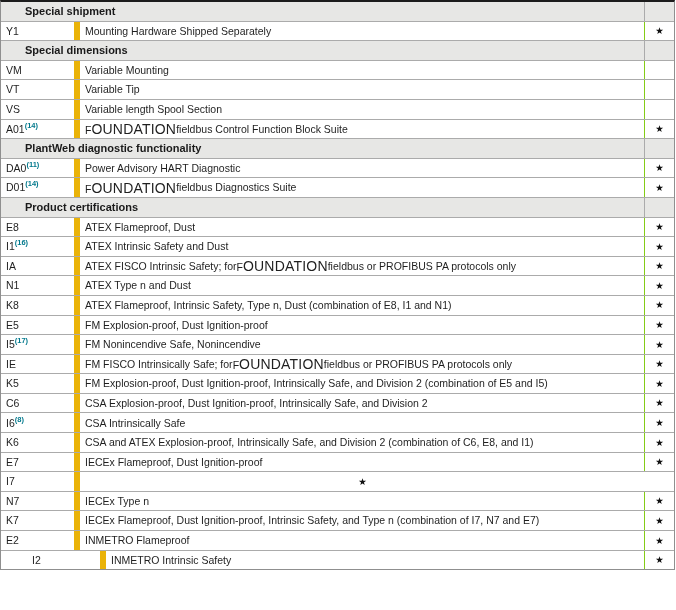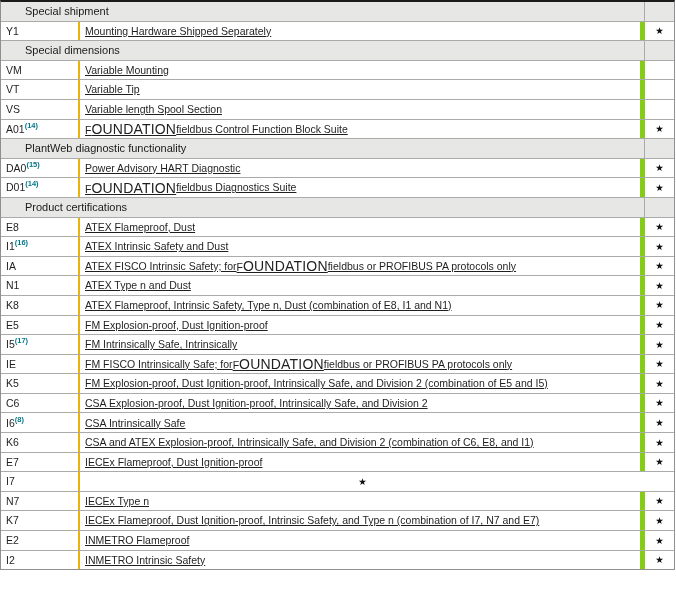--- a/index.html
+++ b/index.html
@@ -17,44 +17,44 @@
     border-top:2px solid #1c1c1c;
     background:#fff;
   }
   .row{
     display:grid;
     grid-template-columns:79px 1fr 29px;
     height:18.6px;
     border-bottom:1px solid #ababab;
     align-items:stretch;
   }
-  .row:last-child{border-bottom:none;}
+  .row:last-child{border-bottom:none;padding-left:26px;}
   .cell{
     display:flex;
     align-items:center;
     padding:0 0 0 5px;
     font-size:10.5px;
     line-height:1;
     white-space:nowrap;
     overflow:hidden;
   }
-  .code-cell{border-right:2px solid #eab308;}
-  .desc-cell{border-right:5px solid #84cc16;text-decoration:underline;}
+  .code-cell{border-right:6px solid #eab308;}
+  .desc-cell{border-right:1px solid #84cc16;}
   .star-cell{
     justify-content:center;
     padding:0;
     font-size:9.5px;
     color:#111;
   }
   .section-row{
     background:#e7e7e5;
     grid-template-columns:1fr 29px;
   }
   .section-row .header-cell{
-    font-weight:normal;
+    font-weight:bold;
     font-size:11px;
     color:#1a1a1a;
     border-right:1px solid #ababab;
     padding-left:24px;
   }
   .sup{
     color:#00788C;
     font-size:7.5px;
     position:relative;
     top:-3.5px;
@@ -111,21 +111,21 @@
       <div class="cell desc-cell"><span>F<span class="sc-rest">OUNDATION</span></span> fieldbus Control Function Block Suite</div>
       <div class="cell star-cell">★</div>
     </div>
     <div class="row section-row">
       <div class="cell header-cell">PlantWeb diagnostic functionality</div>
       <div class="cell star-cell"></div>
     </div>
     <div class="row">
       <div class="cell code-cell">
         <span>DA0</span>
-        <span class="sup">(15)</span>
+        <span class="sup">(11)</span>
       </div>
       <div class="cell desc-cell">Power Advisory HART Diagnostic</div>
       <div class="cell star-cell">★</div>
     </div>
     <div class="row">
       <div class="cell code-cell">
         <span>D01</span>
         <span class="sup">(14)</span>
       </div>
       <div class="cell desc-cell"><span>F<span class="sc-rest">OUNDATION</span></span> fieldbus Diagnostics Suite</div>
@@ -176,21 +176,21 @@
         <span>E5</span>
       </div>
       <div class="cell desc-cell">FM Explosion-proof, Dust Ignition-proof</div>
       <div class="cell star-cell">★</div>
     </div>
     <div class="row">
       <div class="cell code-cell">
         <span>I5</span>
         <span class="sup">(17)</span>
       </div>
-      <div class="cell desc-cell">FM Intrinsically Safe, Intrinsically</div>
+      <div class="cell desc-cell">FM Nonincendive Safe, Nonincendive</div>
       <div class="cell star-cell">★</div>
     </div>
     <div class="row">
       <div class="cell code-cell">
         <span>IE</span>
       </div>
       <div class="cell desc-cell">FM FISCO Intrinsically Safe; for <span>F<span class="sc-rest">OUNDATION</span></span> fieldbus or PROFIBUS PA protocols only</div>
       <div class="cell star-cell">★</div>
     </div>
     <div class="row">

